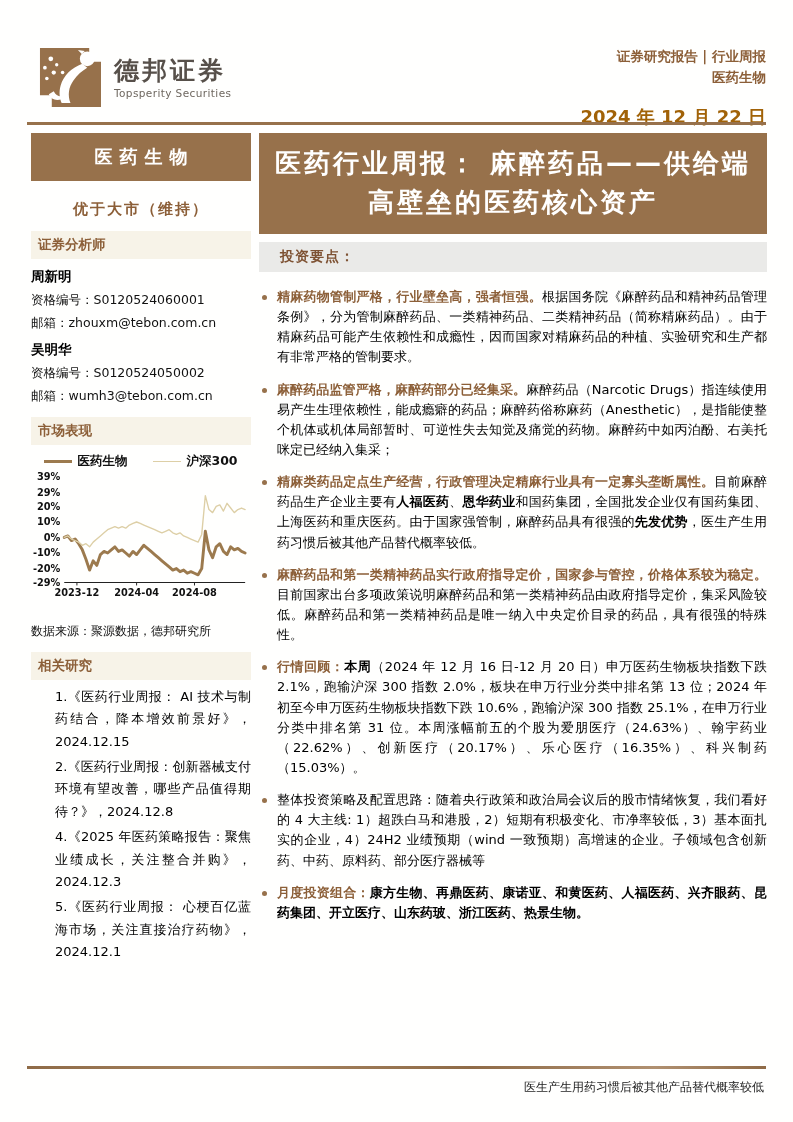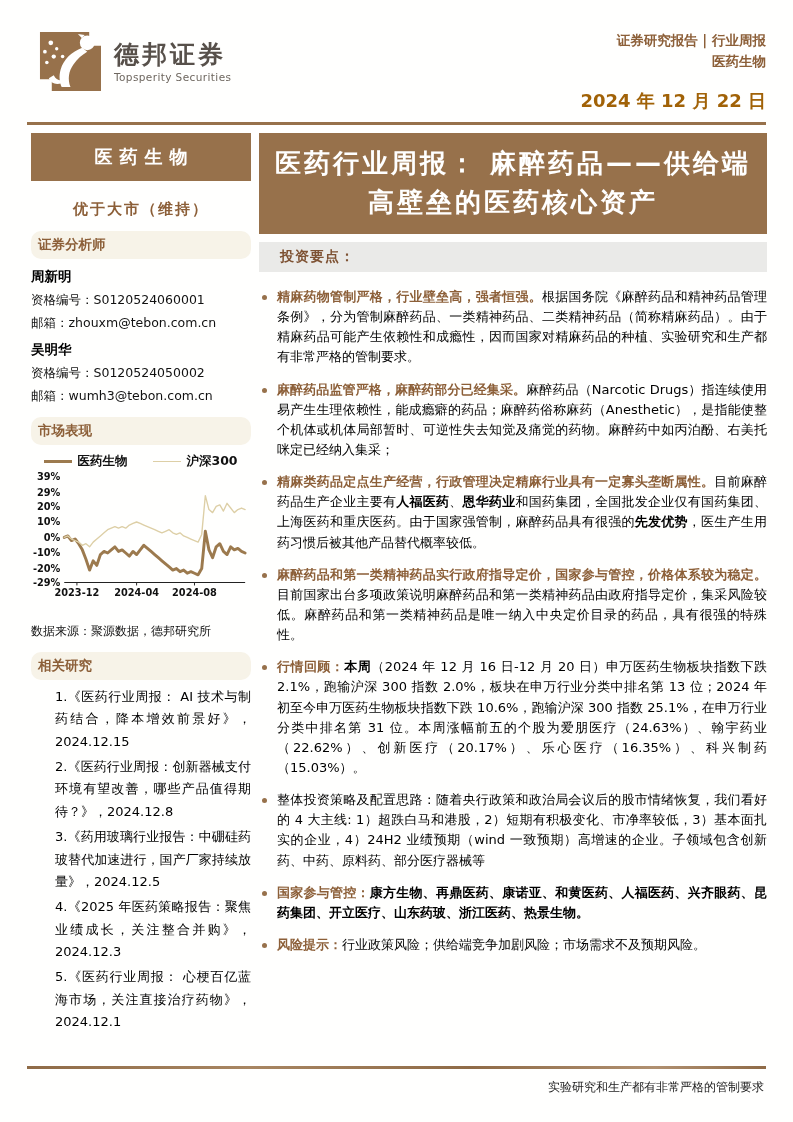--- a/index.html
+++ b/index.html
@@ -1,35 +1,35 @@
 <!DOCTYPE html>
 <html><head>
 <meta charset="utf-8">
 <style>
   html,body{margin:0;padding:0;background:#ffffff;}
   .page{position:relative;width:793px;height:1122px;background:#fffffe;overflow:hidden;
         font-family:"DejaVu Sans","Liberation Sans",sans-serif;color:#1a1a1a;}
 
   
-  .header{position:absolute;top:30px;left:38px;right:27px;display:flex;justify-content:space-between;align-items:flex-start;}
+  .header{position:absolute;top:46px;left:38px;right:27px;display:flex;justify-content:space-between;align-items:flex-start;}
   .brand{display:flex;gap:13px;align-items:flex-start;}
   .logo-box{width:63px;height:63px;flex:0 0 auto;}
   .brand-cn{font-size:25px;font-weight:bold;color:#57504a;letter-spacing:3px;line-height:1;margin-top:12px;}
   .brand-en{font-size:10.5px;color:#6e675f;margin-top:4px;letter-spacing:0.4px;}
   .header-meta{text-align:right;}
   .hm-line{font-size:13.5px;font-weight:bold;color:#8c5f38;line-height:1.55;}
   .hm-date{font-size:18px;font-weight:bold;color:#a16207;margin-top:17px;}
   .top-rule{position:absolute;top:122px;left:27px;right:27px;height:3px;background:#97714b;}
 
   
   .sidebar{position:absolute;top:133px;left:31px;width:220px;}
   .industry-box{background:#97714b;color:#fff;font-size:18px;font-weight:bold;text-align:center;
                 padding:12px 0;letter-spacing:7px;text-indent:7px;}
   .rating{color:#8c5f38;font-weight:bold;font-size:15px;text-align:center;margin:19px 0 12px;letter-spacing:2px;}
-  .side-sec{background:#f7f3e8;color:#8c5f38;font-weight:bold;font-size:13.5px;padding:5px 7px;margin-top:12px;border-radius:10px;}
+  .side-sec{background:#f7f3e8;color:#8c5f38;font-weight:bold;font-size:13.5px;padding:5px 7px;margin-top:12px;}
   .analysts{margin-top:2px;}
   .analyst-name{font-weight:bold;font-size:13.5px;margin-top:9px;color:#000;}
   .analyst-line{font-size:12.5px;margin-top:6px;color:#111;}
   .chart-wrap{margin-top:4px;}
   .legend{display:flex;justify-content:center;gap:26px;font-size:12.5px;font-weight:bold;margin:8px 0 0;color:#111;}
   .legend-item{display:flex;align-items:center;gap:5px;}
   .legend .sw{display:inline-block;width:28px;}
   .source-note{font-size:12px;margin-top:10px;color:#111;}
   .research-list{margin-top:6px;margin-left:24px;}
   .research-item{font-size:13px;line-height:1.72;text-align:justify;margin-top:3px;color:#000;}
@@ -135,40 +135,38 @@
           <polyline points="34.0,68.9 37.7,67.4 41.4,72.1 45.1,70.5 48.8,75.3 52.5,81.6 56.2,91.2 59.9,102.3 63.6,92.8 67.3,97.5 71.0,86.4 74.7,83.2 78.4,84.8 82.1,81.6 85.8,78.5 89.5,83.2 93.2,81.6 96.9,84.8 100.6,88.0 104.3,83.2 108.0,86.4 111.7,81.6 115.4,76.9 119.1,80.1 122.8,83.2 126.5,86.4 130.2,89.6 133.9,92.8 137.6,95.9 141.3,99.1 145.0,102.3 148.7,100.7 152.4,103.9 156.1,102.3 159.8,105.5 163.5,103.9 167.2,105.5 170.9,107.1 174.6,100.7 178.3,62.6 182.0,81.6 185.7,89.6 189.4,78.5 193.1,75.3 196.8,83.2 200.5,86.4 204.2,78.5 207.9,81.6 211.6,80.1 215.3,83.2 219.0,84.8" fill="none" stroke="#9c7a4e" stroke-width="3" stroke-linejoin="round" stroke-linecap="round"></polyline>
           <polyline points="34.0,68.9 37.7,67.4 41.4,70.5 45.1,72.1 48.8,73.7 52.5,76.9 56.2,75.3 59.9,78.5 63.6,73.7 67.3,70.5 71.0,67.4 74.7,64.2 78.4,61.0 82.1,59.4 85.8,57.8 89.5,59.4 93.2,57.8 96.9,59.4 100.6,56.2 104.3,54.6 108.0,53.1 111.7,54.6 115.4,56.2 119.1,57.8 122.8,59.4 126.5,61.0 130.2,62.6 133.9,64.2 137.6,62.6 141.3,61.0 145.0,64.2 148.7,65.8 152.4,64.2 156.1,67.4 159.8,68.9 163.5,70.5 167.2,72.1 170.9,73.7 174.6,65.8 178.3,26.1 182.0,40.4 185.7,43.5 189.4,37.2 193.1,35.6 196.8,41.9 200.5,34.0 204.2,38.8 207.9,43.5 211.6,40.4 215.3,38.8 219.0,40.4" fill="none" stroke="#ddcfa6" stroke-width="1.4" stroke-linejoin="round" stroke-linecap="round"></polyline>
         </svg>
       <div class="source-note">数据来源：聚源数据，德邦研究所</div>
     </div>
 
     <div class="side-sec">相关研究</div>
     <div class="research-list" id="research-list">
         <div class="research-item">1.《医药行业周报： AI 技术与制药结合，降本增效前景好》，2024.12.15</div>
         <div class="research-item">2.《医药行业周报：创新器械支付环境有望改善，哪些产品值得期待？》，2024.12.8</div>
-        <div class="research-item">3.《药用玻璃行业报告：中硼硅药玻替代加速进行，国产厂家持续放量》，2024.12.5</div>
         <div class="research-item">4.《2025 年医药策略报告：聚焦业绩成长，关注整合并购》，2024.12.3</div>
         <div class="research-item">5.《医药行业周报： 心梗百亿蓝海市场，关注直接治疗药物》，2024.12.1</div>
       </div>
   </div>
 
   <div class="main">
     <div class="banner" id="title-banner">
         <div class="banner-line">医药行业周报： 麻醉药品——供给端</div>
         <div class="banner-line">高壁垒的医药核心资产</div>
       </div>
     <div class="hl-bar">投资要点：</div>
     <ul class="bullets" id="bullets">
         <li><span class="seg-lead">精麻药物管制严格，行业壁垒高，强者恒强。</span><span>根据国务院《麻醉药品和精神药品管理条例》，分为管制麻醉药品、一类精神药品、二类精神药品（简称精麻药品）。由于精麻药品可能产生依赖性和成瘾性，因而国家对精麻药品的种植、实验研究和生产都有非常严格的管制要求。</span></li>
         <li><span class="seg-lead">麻醉药品监管严格，麻醉药部分已经集采。</span><span>麻醉药品（Narcotic Drugs）指连续使用易产生生理依赖性，能成瘾癖的药品；麻醉药俗称麻药（Anesthetic），是指能使整个机体或机体局部暂时、可逆性失去知觉及痛觉的药物。麻醉药中如丙泊酚、右美托咪定已经纳入集采；</span></li>
         <li><span class="seg-lead">精麻类药品定点生产经营，行政管理决定精麻行业具有一定寡头垄断属性。</span><span>目前麻醉药品生产企业主要有</span><span class="seg-b">人福医药</span><span>、</span><span class="seg-b">恩华药业</span><span>和国药集团，全国批发企业仅有国药集团、上海医药和重庆医药。由于国家强管制，麻醉药品具有很强的</span><span class="seg-b">先发优势</span><span>，医生产生用药习惯后被其他产品替代概率较低。</span></li>
         <li><span class="seg-lead">麻醉药品和第一类精神药品实行政府指导定价，国家参与管控，价格体系较为稳定。</span><span>目前国家出台多项政策说明麻醉药品和第一类精神药品由政府指导定价，集采风险较低。麻醉药品和第一类精神药品是唯一纳入中央定价目录的药品，具有很强的特殊性。</span></li>
         <li><span class="seg-lead">行情回顾：</span><span class="seg-b">本周</span><span>（2024 年 12 月 16 日-12 月 20 日）申万医药生物板块指数下跌 2.1%，跑输沪深 300 指数 2.0%，板块在申万行业分类中排名第 13 位；2024 年初至今申万医药生物板块指数下跌 10.6%，跑输沪深 300 指数 25.1%，在申万行业分类中排名第 31 位。本周涨幅前五的个股为爱朋医疗（24.63%）、翰宇药业（22.62%）、创新医疗（20.17%）、乐心医疗（16.35%）、科兴制药（15.03%）。</span></li>
         <li><span>整体投资策略及配置思路：随着央行政策和政治局会议后的股市情绪恢复，我们看好的 4 大主线: 1）超跌白马和港股，2）短期有积极变化、市净率较低，3）基本面扎实的企业，4）24H2 业绩预期（wind 一致预期）高增速的企业。子领域包含创新药、中药、原料药、部分医疗器械等</span></li>
-        <li><span class="seg-lead">国家参与管控：</span><span class="seg-b">康方生物、再鼎医药、康诺亚、和黄医药、人福医药、兴齐眼药、昆药集团、开立医疗、山东药玻、浙江医药、热景生物。</span></li>
-        <li><span class="seg-lead">风险提示：</span><span>行业政策风险；供给端竞争加剧风险；市场需求不及预期风险。</span></li>
+        <li><span class="seg-lead">月度投资组合：</span><span class="seg-b">康方生物、再鼎医药、康诺亚、和黄医药、人福医药、兴齐眼药、昆药集团、开立医疗、山东药玻、浙江医药、热景生物。</span></li>
       </ul>
   </div>
 
   <div class="footer-rule"></div>
-  <div class="footer-text">实验研究和生产都有非常严格的管制要求</div>
+  <div class="footer-text">医生产生用药习惯后被其他产品替代概率较低</div>
 
 </div>
 
 </body></html>

